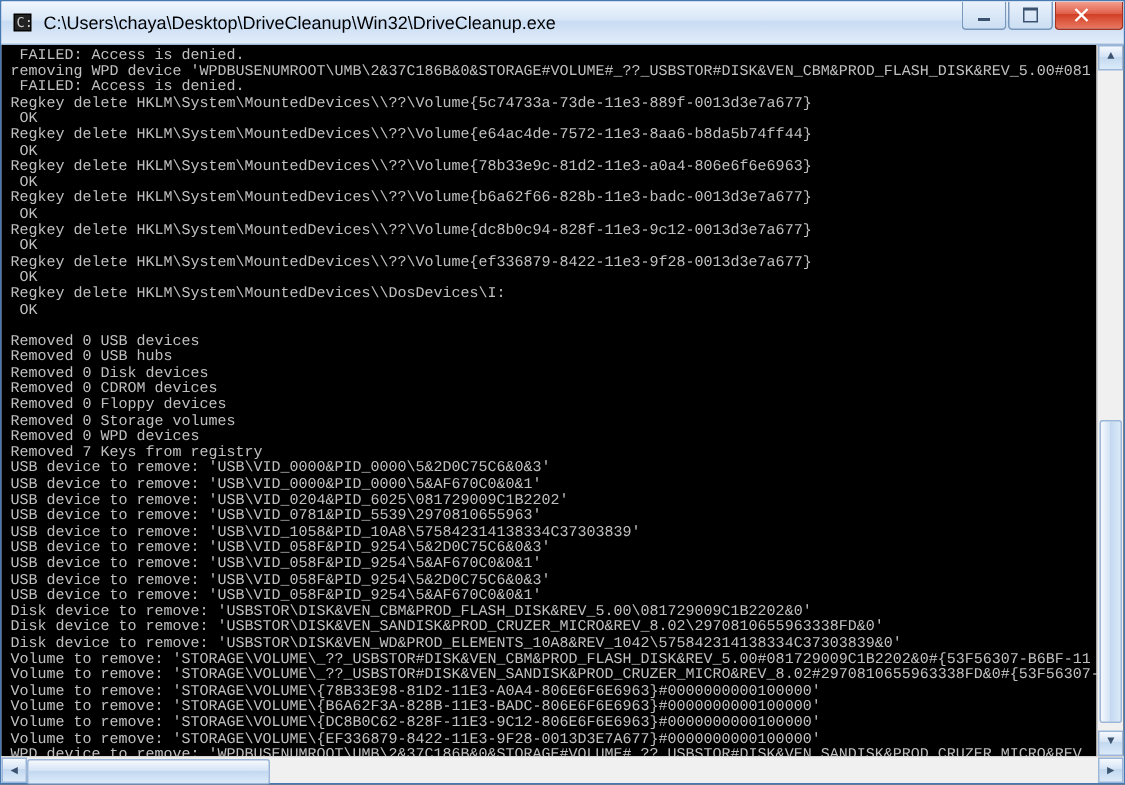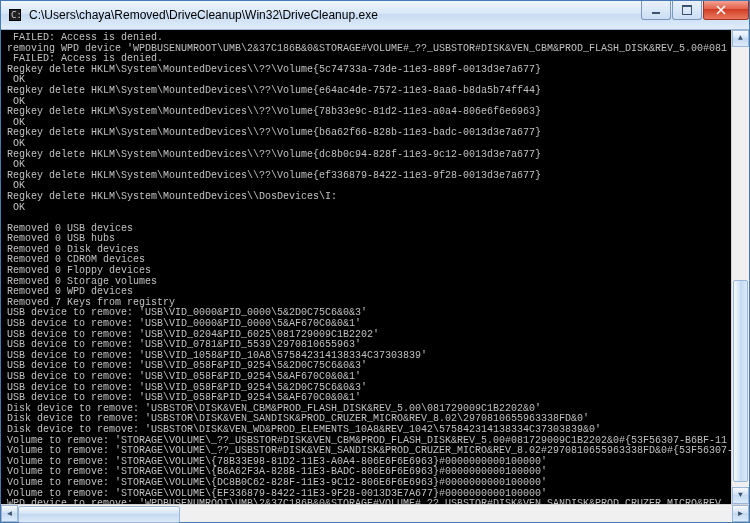--- a/index.html
+++ b/index.html
@@ -34,21 +34,21 @@
 
 <div class="window">
   <div class="titlebar">
     <span class="icon">
       <svg width="14" height="14" viewBox="0 0 14 14">
           <rect x="1" y="1" width="12" height="12" fill="#000"></rect>
           <rect x="2" y="2" width="10" height="10" fill="#222"></rect>
           <text x="3" y="10" font-size="9" font-family="monospace" fill="#ccc">C:</text>
         </svg>
     </span>
-    <span class="title">C:\Users\chaya\Removed\DriveCleanup\Win32\DriveCleanup.exe</span>
+    <span class="title">C:\Users\chaya\Desktop\DriveCleanup\Win32\DriveCleanup.exe</span>
     <div class="winbtns">
       <div class="winbtn minimize"></div>
       <div class="winbtn maximize"></div>
       <div class="winbtn close">
         <svg viewBox="0 0 10 10">
             <line x1="1" y1="1" x2="9" y2="9" stroke="#fff" stroke-width="1.6"></line>
             <line x1="9" y1="1" x2="1" y2="9" stroke="#fff" stroke-width="1.6"></line>
           </svg>
       </div>
     </div>

